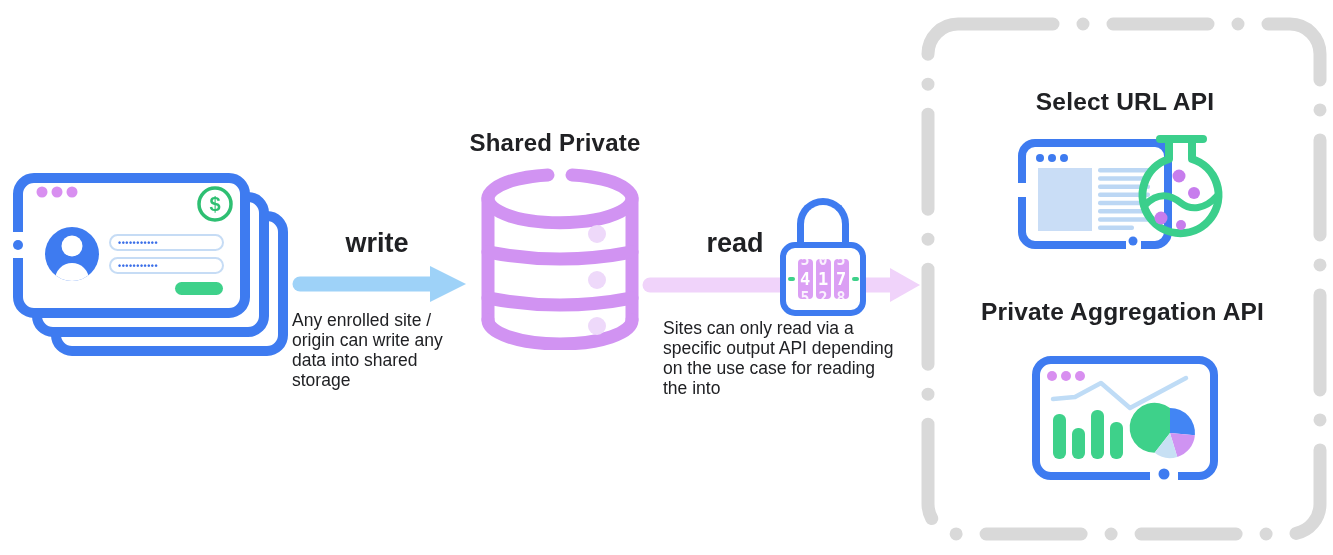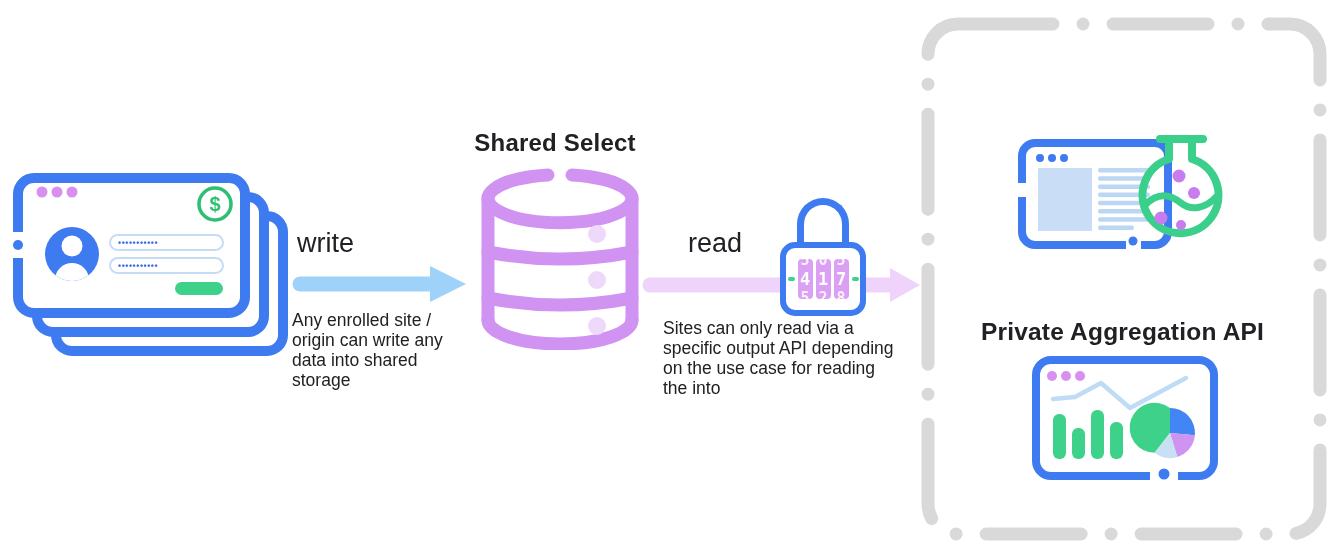--- a/index.html
+++ b/index.html
@@ -1,19 +1,19 @@
 <!DOCTYPE html>
 <html style="--blue: #3e7bf0; --text: #202124; --green: #3ed18a; --green-ring: #2ebf72; --purple-dot: #d88ff0; --db-purple: #d193f2; --db-dot: #eed9fa; --write-arrow: #9ed2f8; --read-arrow: #f0d3fa; --dial-purple: #db9ff4; --light-blue-fill: #c9ddf6; --bar-blue: #bcd7f4; --line-blue: #bfdcf6; --pie-blue: #4285f4; --pie-purple: #cf93f2; --pie-lightblue: #c7e0f4; --flask-green: #3bcf8c; --bubble-purple: #c77ded; --dash-gray: #d9d9d9; --field-border: #c6dcf5; --password-blue: #3b6fe8;"><head>
 <meta charset="utf-8">
 <style>
   html,body{margin:0;padding:0;background:#fff;}
   #stage{position:relative;width:1333px;height:555px;background:#fff;overflow:hidden;
          font-family:"Liberation Sans",sans-serif;color:var(--text,#202124);}
   .abs{position:absolute;}
-  .flow-label{font-size:27px;font-weight:400;color:var(--text,#202124);}
+  .flow-label{font-size:27px;font-weight:700;text-align:center;color:var(--text,#202124);}
   .caption{font-size:17.5px;line-height:20px;font-weight:400;color:var(--text,#202124);}
   .big-title{font-size:24.5px;font-weight:700;text-align:center;color:var(--text,#202124);letter-spacing:.2px;}
   
   .lock{width:88px;height:124px;z-index:3;}
   .lock .shackle{position:absolute;left:17px;top:0;width:52px;height:52px;box-sizing:border-box;
       border:7px solid var(--blue,#3e7bf0);border-bottom:none;border-radius:26px 26px 0 0;background:transparent;}
   .lock .body{position:absolute;left:0;top:44px;width:86px;height:74px;box-sizing:border-box;
       background:#fff;border:6px solid var(--blue,#3e7bf0);border-radius:15px;
       display:flex;align-items:center;justify-content:center;gap:3px;}
   .dial{width:15px;height:40px;border-radius:4px;background:var(--dial-purple,#db9ff4);
@@ -69,38 +69,38 @@
     </g>
   </svg>
 
   <div class="abs flow-label" style="left:297px;top:228px;width:160px">write</div>
   <svg class="abs" style="left:292px;top:262px" width="180" height="44" viewBox="0 0 180 44">
     <line x1="8" y1="22" x2="140" y2="22" style="stroke:var(--write-arrow)" stroke-width="15" stroke-linecap="round"></line>
     <polygon points="138,4 174,22 138,40" style="fill:var(--write-arrow)"></polygon>
   </svg>
   <div class="abs caption" style="left:292px;top:310px;width:178px">Any enrolled site / origin can write any data into shared storage</div>
 
-  <div class="abs big-title" style="left:430px;top:129px;width:250px;font-size:24px">Shared Select</div>
+  <div class="abs big-title" style="left:430px;top:129px;width:250px;font-size:24px">Shared Private</div>
   <svg class="abs" style="left:475px;top:168px" width="170" height="182" viewBox="0 0 170 182">
     <g fill="none" style="stroke:var(--db-purple)" stroke-width="13" stroke-linecap="round">
       <path d="M 97 7 A 72 24 0 1 1 73 7"></path>
       <path d="M 13 31 L 13 152"></path>
       <path d="M 157 31 L 157 152"></path>
       <path d="M 13 152 A 72 24 0 0 0 157 152"></path>
       <path d="M 13 84 Q 85 98 157 84"></path>
       <path d="M 13 130 Q 85 144 157 130"></path>
     </g>
     <g style="fill:var(--db-dot)">
       <circle cx="122" cy="66" r="9"></circle>
       <circle cx="122" cy="112" r="9"></circle>
       <circle cx="122" cy="158" r="9"></circle>
     </g>
   </svg>
 
-  <div class="abs flow-label" style="left:688px;top:228px;width:150px">read</div>
+  <div class="abs flow-label" style="left:660px;top:228px;width:150px">read</div>
   <svg class="abs" style="left:642px;top:263px;z-index:1" width="285" height="44" viewBox="0 0 285 44">
     <line x1="8" y1="22" x2="250" y2="22" style="stroke:var(--read-arrow)" stroke-width="15" stroke-linecap="round"></line>
     <polygon points="248,5 278,22 248,39" style="fill:var(--read-arrow)"></polygon>
   </svg>
 
   <div class="abs lock" style="left:780px;top:198px">
     <div class="shackle"></div>
     <div class="body">
       <span class="gdash"></span>
       <div class="dial">
@@ -121,20 +121,21 @@
       <span class="gdash"></span>
     </div>
   </div>
 
   <div class="abs caption" style="left:663px;top:318px;width:240px">Sites can only read via a specific output API depending on the use case for reading the into</div>
 
   <svg class="abs" style="left:916px;top:12px" width="416" height="534" viewBox="0 0 416 534">
     <rect x="12" y="12" width="392" height="510" rx="30" fill="none" style="stroke:var(--dash-gray)" stroke-width="13" stroke-linecap="round" stroke-dasharray="95 30 0 30"></rect>
   </svg>
 
+  <div class="abs big-title" style="left:970px;top:88px;width:310px">Select URL API</div>
 
   <svg class="abs" style="left:1013px;top:125px" width="218" height="132" viewBox="0 0 218 132">
     <g>
       <rect x="9" y="18" width="146" height="102" rx="13" fill="#fff" style="stroke:var(--blue)" stroke-width="8"></rect>
       <rect x="1" y="58" width="16" height="14" fill="#fff"></rect>
       <g>
         <circle cx="27" cy="33" r="4" style="fill:var(--blue)"></circle>
         <circle cx="39" cy="33" r="4" style="fill:var(--blue)"></circle>
         <circle cx="51" cy="33" r="4" style="fill:var(--blue)"></circle>
       </g>
@@ -160,21 +161,21 @@
       </g>
       <g style="fill:var(--bubble-purple)">
         <circle cx="166" cy="51" r="6.5"></circle>
         <circle cx="181" cy="68" r="6"></circle>
         <circle cx="148" cy="93" r="6.5"></circle>
         <circle cx="168" cy="100" r="5"></circle>
       </g>
     </g>
   </svg>
 
-  <div class="abs big-title" style="left:940px;top:318px;width:365px">Private Aggregation API</div>
+  <div class="abs big-title" style="left:940px;top:298px;width:365px">Private Aggregation API</div>
 
   <svg class="abs" style="left:1028px;top:352px" width="195" height="132" viewBox="0 0 195 132">
     <rect x="8" y="8" width="178" height="116" rx="15" fill="#fff" style="stroke:var(--blue)" stroke-width="8"></rect>
     <g>
       <circle cx="24" cy="24" r="5" style="fill:var(--purple-dot)"></circle>
       <circle cx="38" cy="24" r="5" style="fill:var(--purple-dot)"></circle>
       <circle cx="52" cy="24" r="5" style="fill:var(--purple-dot)"></circle>
     </g>
     <polyline points="25,47 47,45 73,31 102,56 158,26" fill="none" style="stroke:var(--line-blue)" stroke-width="4.5" stroke-linecap="round" stroke-linejoin="round"></polyline>
     <g style="fill:var(--green)">

